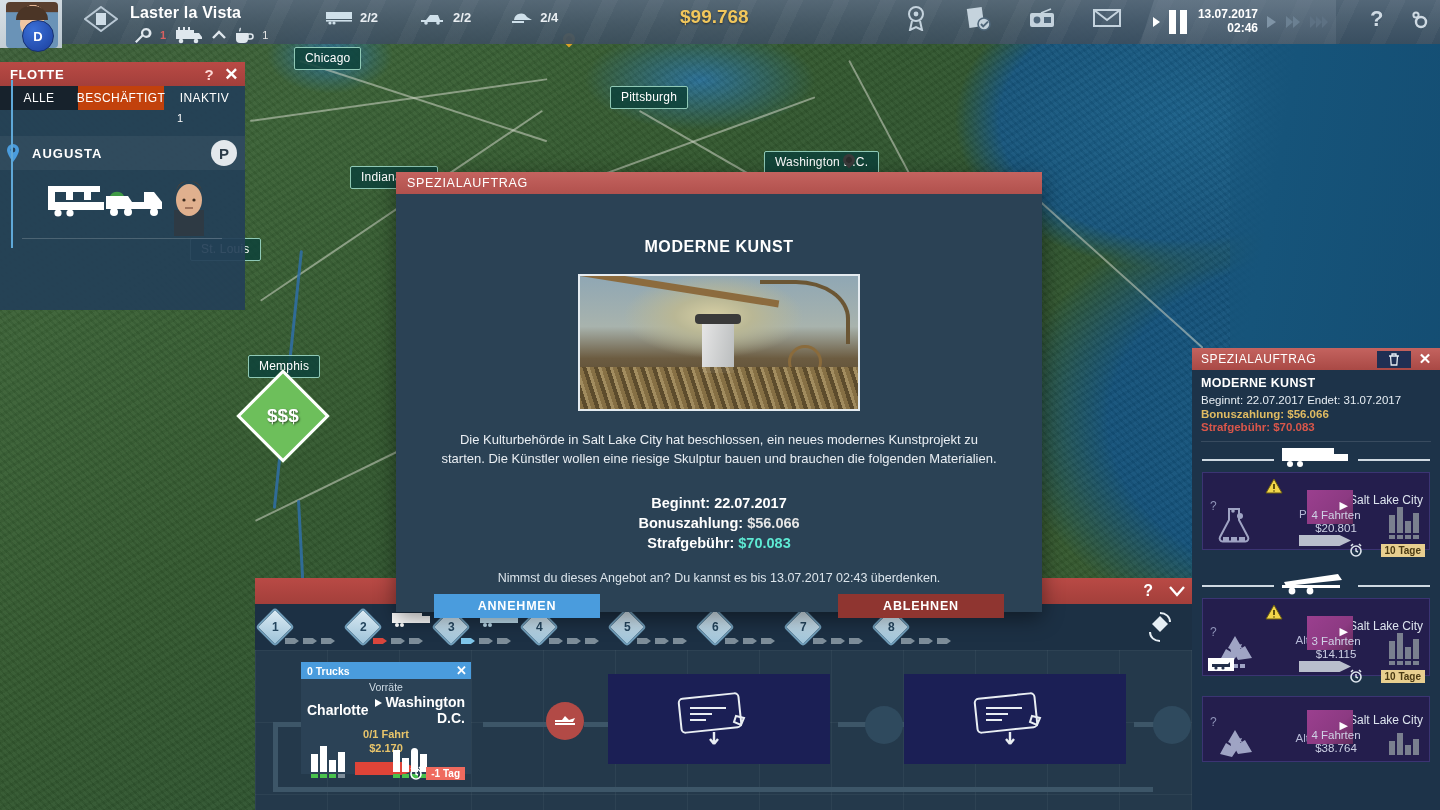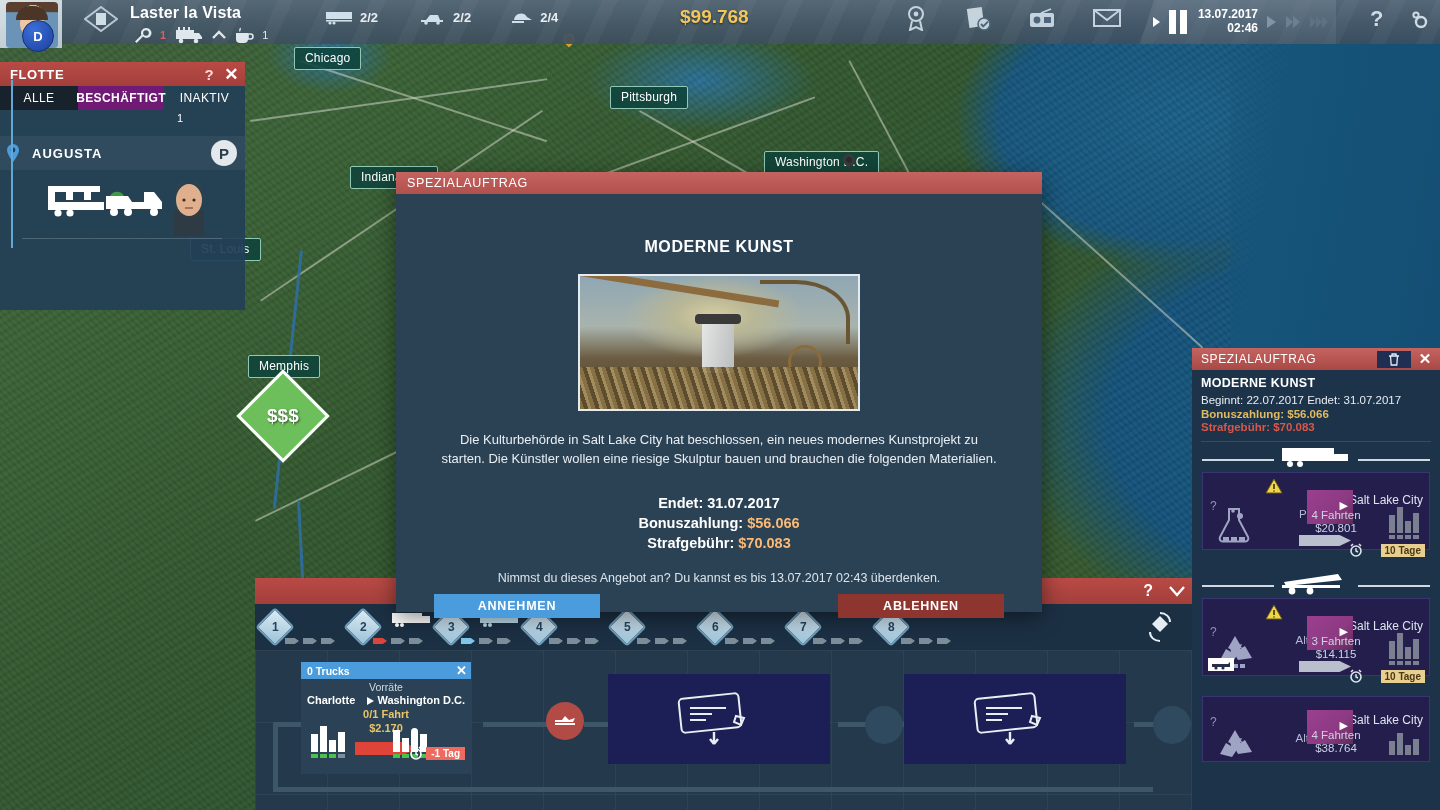--- a/index.html
+++ b/index.html
@@ -116,21 +116,21 @@
     font-size:13px; font-weight:bold; letter-spacing:.6px;
   }
   .fleet-title .spacer{ flex:1; }
   .fleet-title .q{ font-size:15px; margin-right:10px; color:#ffd9d6;}
   .fleet-title .x{ font-size:17px; font-weight:bold; }
   .fleet-sub{ height:26px; display:flex; align-items:center; gap:10px; padding-left:10px;
     color:#e7eef4; font-size:13px; border-bottom:1px solid rgba(255,255,255,.07);}
   .fleet-tabs{ display:flex; height:24px; font-size:12px; color:#fff;}
   .fleet-tabs div{ display:flex;align-items:center;justify-content:center; letter-spacing:.4px;}
   .tab-alle{ width:78px; background:#17222c; }
-  .tab-besch{ width:86px; background:#701a75; font-weight:bold;}
+  .tab-besch{ width:86px; background:#c2410c; font-weight:normal;}
   .tab-inakt{ width:81px; background:transparent;}
   .inaktiv-count{ text-align:center; color:#fff; font-size:11px; margin-top:2px; margin-left:160px; width:40px;}
   .fleet-row{
     margin-top:12px; height:34px; background: rgba(255,255,255,.05);
     display:flex; align-items:center; gap:12px; padding-left:6px; color:#fff;
   }
   .fleet-row .cityname{ font-size:13px; font-weight:bold; letter-spacing:1px; }
   .p-circle{ margin-left:auto; margin-right:8px; width:26px;height:26px;border-radius:50%;
     background:#e3e8ec; color:#2c3c49; font-weight:bold; font-size:15px;
     display:flex;align-items:center;justify-content:center;}
@@ -162,22 +162,22 @@
   .mi-wheel{ position:absolute; right:36px; top:52%; width:34px;height:34px;border-radius:50%;
     border:3px solid #8a6b3c;}
   .mi-junk{ position:absolute; left:0; bottom:0; width:100%; height:42px;
     background: repeating-linear-gradient(72deg, #8a7346 0 4px, #5d4c2c 4px 8px, #a89263 8px 11px);
     opacity:.92;}
   .mi-arm{position:absolute; left:-10px; top:8px; width:210px;height:7px;background:#8c6b3e;transform:rotate(9deg);}
   .mi-hook{position:absolute; right:8px; top:4px; width:90px;height:64px;
     border-right:4px solid #6b5634; border-top:4px solid #6b5634; border-radius:0 60% 0 0;}
   .modal-p{ margin: 20px 42px 0; color:#e9eef3; font-size:13px; line-height:1.45; text-align:center;}
   .modal-stats{ margin-top:24px; text-align:center; color:#fff; font-size:14.5px; font-weight:bold; line-height:1.38;}
-  .modal-stats .gold{ color:#fdba74; }
-  .modal-stats .red{ color:#fdba74; }
+  .modal-stats .gold{ color:#e5e5e5; }
+  .modal-stats .red{ color:#5eead4; }
   .modal-ask{ margin-top:18px; text-align:center; color:#dbe4eb; font-size:12.5px;}
   .modal-btns{ position:absolute; left:0; bottom:18px; width:100%; }
   .btn-accept{
     position:absolute; left:38px; width:166px; height:24px; background:#4a9cdd; color:#fff;
     font-size:12.5px; font-weight:bold; letter-spacing:.8px; display:flex;align-items:center;justify-content:center;
     border:none; cursor:pointer; font-family:inherit;
   }
   .btn-decline{
     position:absolute; right:38px; width:166px; height:24px; background:#8f3530; color:#fff;
     font-size:12.5px; font-weight:bold; letter-spacing:.8px; display:flex;align-items:center;justify-content:center;
@@ -230,21 +230,21 @@
     position:absolute; left:46px; top:12px; width:170px; height:112px;
     background:#2b4256;
   }
   .route-card-head{
     height:17px; background:#4a9cdd; display:flex; align-items:center; justify-content:space-between;
     padding: 0 4px 0 6px; color:#fff; font-size:10.5px; font-weight:bold;
   }
   .route-card-head .x{ font-size:13px; font-weight:bold; }
   .vorraete{ text-align:center; color:#cfdbe4; font-size:10.5px; margin-top:2px;}
   .route-cities{ display:flex; align-items:center; justify-content:space-between; padding:1px 6px 0;}
-  .route-cities b{ color:#fff; font-size:11px;text-align:right; }
+  .route-cities b{ color:#fff; font-size:14px;text-align:right; }
   .route-mid{ position:relative; height:58px; }
   .route-cost{ position:absolute; left:50%; transform:translateX(-50%); top:2px; text-align:center;
     color:#e8c46a; font-size:11px; font-weight:bold; line-height:1.25;}
   .red-arrow{ position:absolute; left:50%; transform:translateX(-50%); top:36px; width:62px;height:13px;
     background:#df4438; clip-path: polygon(0 0, 78% 0, 100% 50%, 78% 100%, 0 100%);}
   .bars{ position:absolute; bottom:12px; display:flex; align-items:flex-end; gap:2px; }
   .bars i{ display:block; width:7px; background:#fff; }
   .bars .seg{ position:absolute; bottom:-6px; left:0; display:flex; gap:2px;}
   .bars .seg u{ display:block; width:7px;height:4px; background:#49c24c; }
   .bars .seg u.off{ background:#7d8d99; }
@@ -942,22 +942,22 @@
     <div class="modal-img">
       <div class="mi-arm"></div>
       <div class="mi-hook"></div>
       <div class="mi-pillar"></div>
       <div class="mi-wheel"></div>
       <div class="mi-junk"></div>
     </div>
     <div class="modal-p">Die Kulturbehörde in Salt Lake City hat beschlossen, ein neues modernes Kunstprojekt zu starten. Die Künstler wollen eine riesige Skulptur bauen und brauchen die folgenden Materialien.</div>
     <div class="modal-stats">
       <div>
-        <span>Endet:</span>
-        <span>31.07.2017</span>
+        <span>Beginnt:</span>
+        <span>22.07.2017</span>
       </div>
       <div>
         <span>Bonuszahlung:</span>
         <span class="gold">$56.066</span>
       </div>
       <div>
         <span>Strafgebühr:</span>
         <span class="red">$70.083</span>
       </div>
     </div>

